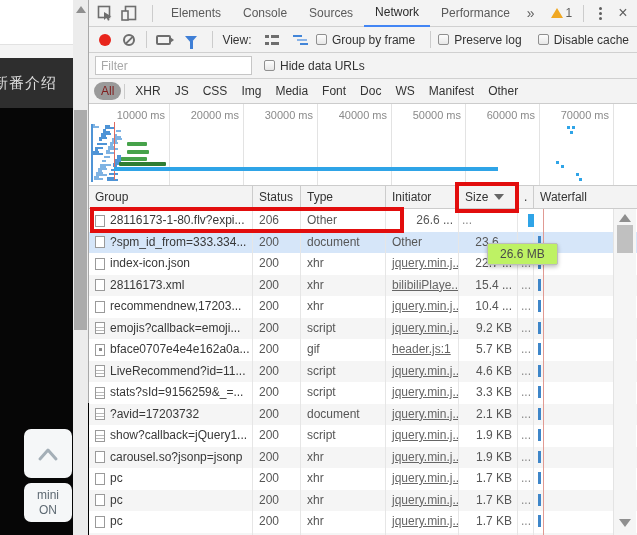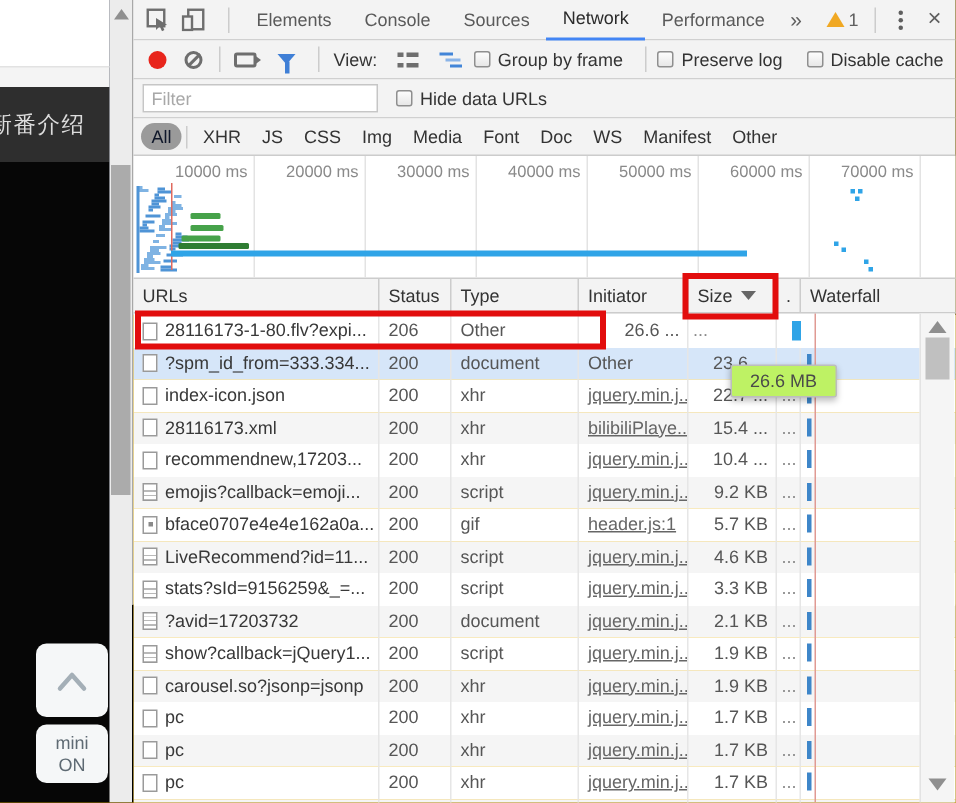--- a/index.html
+++ b/index.html
@@ -1,20 +1,20 @@
 <!DOCTYPE html>
 <html><head>
 <meta charset="utf-8">
 <style>
   * { margin:0; padding:0; box-sizing:border-box; }
   html,body { width:637px; height:535px; overflow:hidden; }
   body { font-family:"Liberation Sans", sans-serif; font-size:12px; background:#000; position:relative; }
 
   
-  .page { position:absolute; left:0; top:0; width:88px; height:505px; background:#0f172a; }
+  .page { position:absolute; left:0; top:0; width:88px; height:505px; background:#0369a1; }
   .page-white   { position:absolute; left:0; top:0; width:73px; height:44px; background:#fff; }
   .page-strip   { position:absolute; left:0; top:44px; width:73px; height:14px; background:#f4f4f4; border-top:1px solid #e2e2e2; }
   .page-band    { position:absolute; left:0; top:58px; width:73px; height:50px; background:#2e2e2e; display:flex; align-items:center; overflow:hidden; }
   .page-band span { color:#dcdcdc; font-size:15px; letter-spacing:1px; white-space:nowrap; margin-left:-7px; }
   .page-black   { position:absolute; left:0; top:108px; width:73px; height:427px; background:#060606; }
   .page-scrollbar { position:absolute; left:73px; top:0; width:15px; height:535px; background:#ececec; }
   .page-scrollbar .up { position:absolute; left:3px; top:6px; width:0; height:0; border-left:5px solid transparent; border-right:5px solid transparent; border-bottom:7px solid #8f8f8f; }
   .page-scrollbar .thumb { position:absolute; left:1px; top:110px; width:13px; height:220px; background:#ababab; }
   .btn-up { position:absolute; left:24px; top:429px; width:48px; height:49px; background:#f5f7f8; border:none; border-radius:7px; display:flex; align-items:center; justify-content:center; cursor:pointer; }
   .btn-mini { position:absolute; left:24px; top:483px; width:48px; height:39px; background:#f5f7f8; border:none; border-radius:7px; color:#5e6a73; font-size:12px; line-height:15px; font-family:"Liberation Sans",sans-serif; cursor:pointer; }
@@ -56,21 +56,21 @@
     background:linear-gradient(#4285d8,#4285d8) 0 1px/9px 2px no-repeat,
                linear-gradient(#8ab4e8,#8ab4e8) 4px 5px/10px 2px no-repeat,
                linear-gradient(#4285d8,#4285d8) 7px 9px/8px 2px no-repeat; }
   .cb { width:11px; height:11px; border:1px solid #8f8f8f; border-radius:2px; background:linear-gradient(#fdfdfd,#e7e7e7); margin-right:5px; flex:0 0 11px; cursor:pointer; }
   .cb-label { color:#333; margin-right:8px; white-space:nowrap; cursor:default; }
 
   .filter-input { width:157px; height:19px; border:1px solid #c6c6c6; background:#fff; font-family:"Liberation Sans",sans-serif; font-size:12px; padding:0 5px; color:#333; margin-right:12px; }
   .filter-input::placeholder { color:#a8a8a8; }
 
   .pill { color:#333; padding:2px 7px; border-radius:9px; cursor:pointer; white-space:nowrap; }
-  .pill.selected { background:#9a9a9a; color:#0f172a; }
+  .pill.selected { background:#9a9a9a; color:#7f1d1d; }
   .pill-div { width:1px; height:15px; background:#ccc; margin:0 3px; }
 
   
   .overview { position:absolute; left:0; top:104px; width:549px; height:82px; background:#fff; border-bottom:1px solid #ccc; overflow:hidden; cursor:crosshair; }
   .ov-grid { position:absolute; top:0; bottom:0; width:1px; background:#e3e3e3; }
   .ov-tick { position:absolute; top:5px; width:64px; text-align:right; color:#8a8a8a; font-size:11px; }
   .ov-dash { position:absolute; height:2px; }
   .ov-green { position:absolute; height:4px; background:#46a24a; border-radius:1px; }
   .ov-green.dark { background:#2f7d33; }
   .ov-longbar { position:absolute; height:4px; background:#2fa4e7; }
@@ -285,21 +285,21 @@
       <div class="ov-dot" style="left: 478px; top: 22px;"></div>
       <div class="ov-dot" style="left: 483px; top: 22px;"></div>
       <div class="ov-dot" style="left: 481px; top: 27px;"></div>
       <div class="ov-dot" style="left: 467px; top: 57px;"></div>
       <div class="ov-dot" style="left: 472px; top: 61px;"></div>
       <div class="ov-dot" style="left: 487px; top: 69px;"></div>
       <div class="ov-dot" style="left: 490px; top: 74px;"></div>
     </div>
 
   <div class="thead">
-    <div class="th">URLs</div>
+    <div class="th">Group</div>
     <div class="th">Status</div>
     <div class="th">Type</div>
     <div class="th">Initiator</div>
     <div class="th size">
       <span>Size</span>
       <span class="sort-arrow"></span>
     </div>
     <div class="th">.</div>
     <div class="th">Waterfall</div>
   </div>

